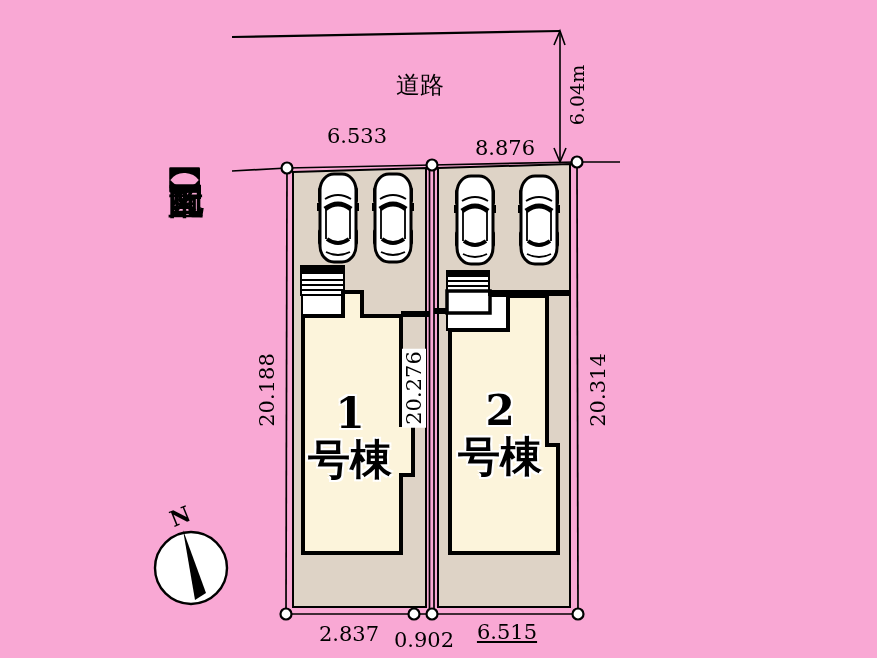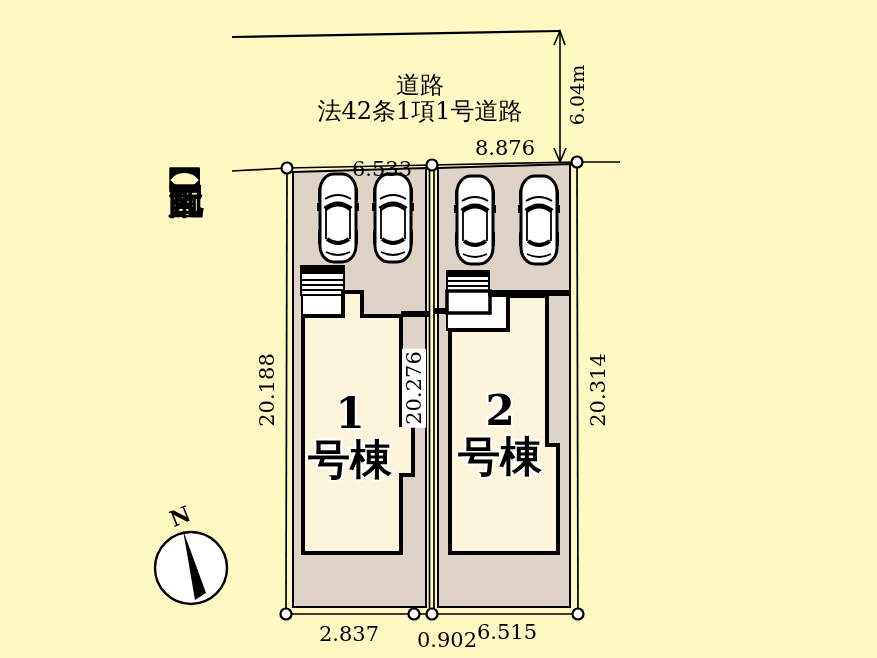--- a/index.html
+++ b/index.html
@@ -2,21 +2,21 @@
 <html style="--lot-fill: #ded3c6; --building-fill: #fcf4db; --line: #000000;"><head>
 <meta charset="utf-8">
 <style>
   :root{
     --lot-fill:#ded3c6;
     --building-fill:#fcf4db;
     --line:#000000;
   }
   html,body{margin:0;padding:0;background:#ffffff;}
   #plan{
-    position:relative;width:877px;height:658px;background:#fef9c3;overflow:hidden;
+    position:relative;width:877px;height:658px;background:#f9a8d4;overflow:hidden;
     font-family:"DejaVu Serif","Liberation Serif",serif;color:#000;
   }
   #plan svg{position:absolute;left:0;top:0;}
   .txt{position:absolute;white-space:nowrap;transform:translate(-50%,-50%);}
   .dim{font-size:21px;}
   .rot{transform:translate(-50%,-50%) rotate(-90deg);}
   .whitebg{background:#fff;padding:0 3px;}
   .road-label{font-size:24px;text-align:center;line-height:26px;}
   .title{
     position:absolute;left:163px;top:72px;width:46px;height:170px;
@@ -132,33 +132,32 @@
 
     <g>
       <circle cx="191" cy="568" r="36" fill="#fff" stroke="#000" stroke-width="2.4"></circle>
       <polygon points="183,530 206,593 195,600" fill="#000"></polygon>
     </g>
   </svg>
 
   <div class="title">【配置図】</div>
 
   <div class="txt road-label" style="left:420px;top:85px;">道路</div>
-  <div class="txt road-label" style="left:420px;top:111px;">法42条1項1号道路</div>
   <div class="txt rot dim" style="left:577px;top:95px;font-size:19px;">6.04m</div>
 
-  <div class="txt dim" style="left:357px;top:169px;margin-left:25px;">6.533</div>
+  <div class="txt dim" style="left:357px;top:136px;">6.533</div>
   <div class="txt dim" style="left:505px;top:148px;">8.876</div>
 
   <div class="txt rot dim" style="left:267px;top:390px;">20.188</div>
   <div class="txt rot dim whitebg" style="left:414px;top:388px;">20.276</div>
   <div class="txt rot dim" style="left:598px;top:390px;">20.314</div>
 
   <div class="txt dim" style="left:349px;top:634px;">2.837</div>
-  <div class="txt dim" style="left:424px;top:640px;margin-left:23px;">0.902</div>
-  <div class="txt dim" style="left:507px;top:632px;">6.515</div>
+  <div class="txt dim" style="left:424px;top:640px;">0.902</div>
+  <div class="txt dim" style="left:507px;top:632px;text-decoration:underline;">6.515</div>
 
   <div class="txt bldlabel" style="left:350px;top:437px;">
     <div>1</div>
     <div>号棟</div>
   </div>
   <div class="txt bldlabel" style="left:500px;top:434px;">
     <div>2</div>
     <div>号棟</div>
   </div>
 

